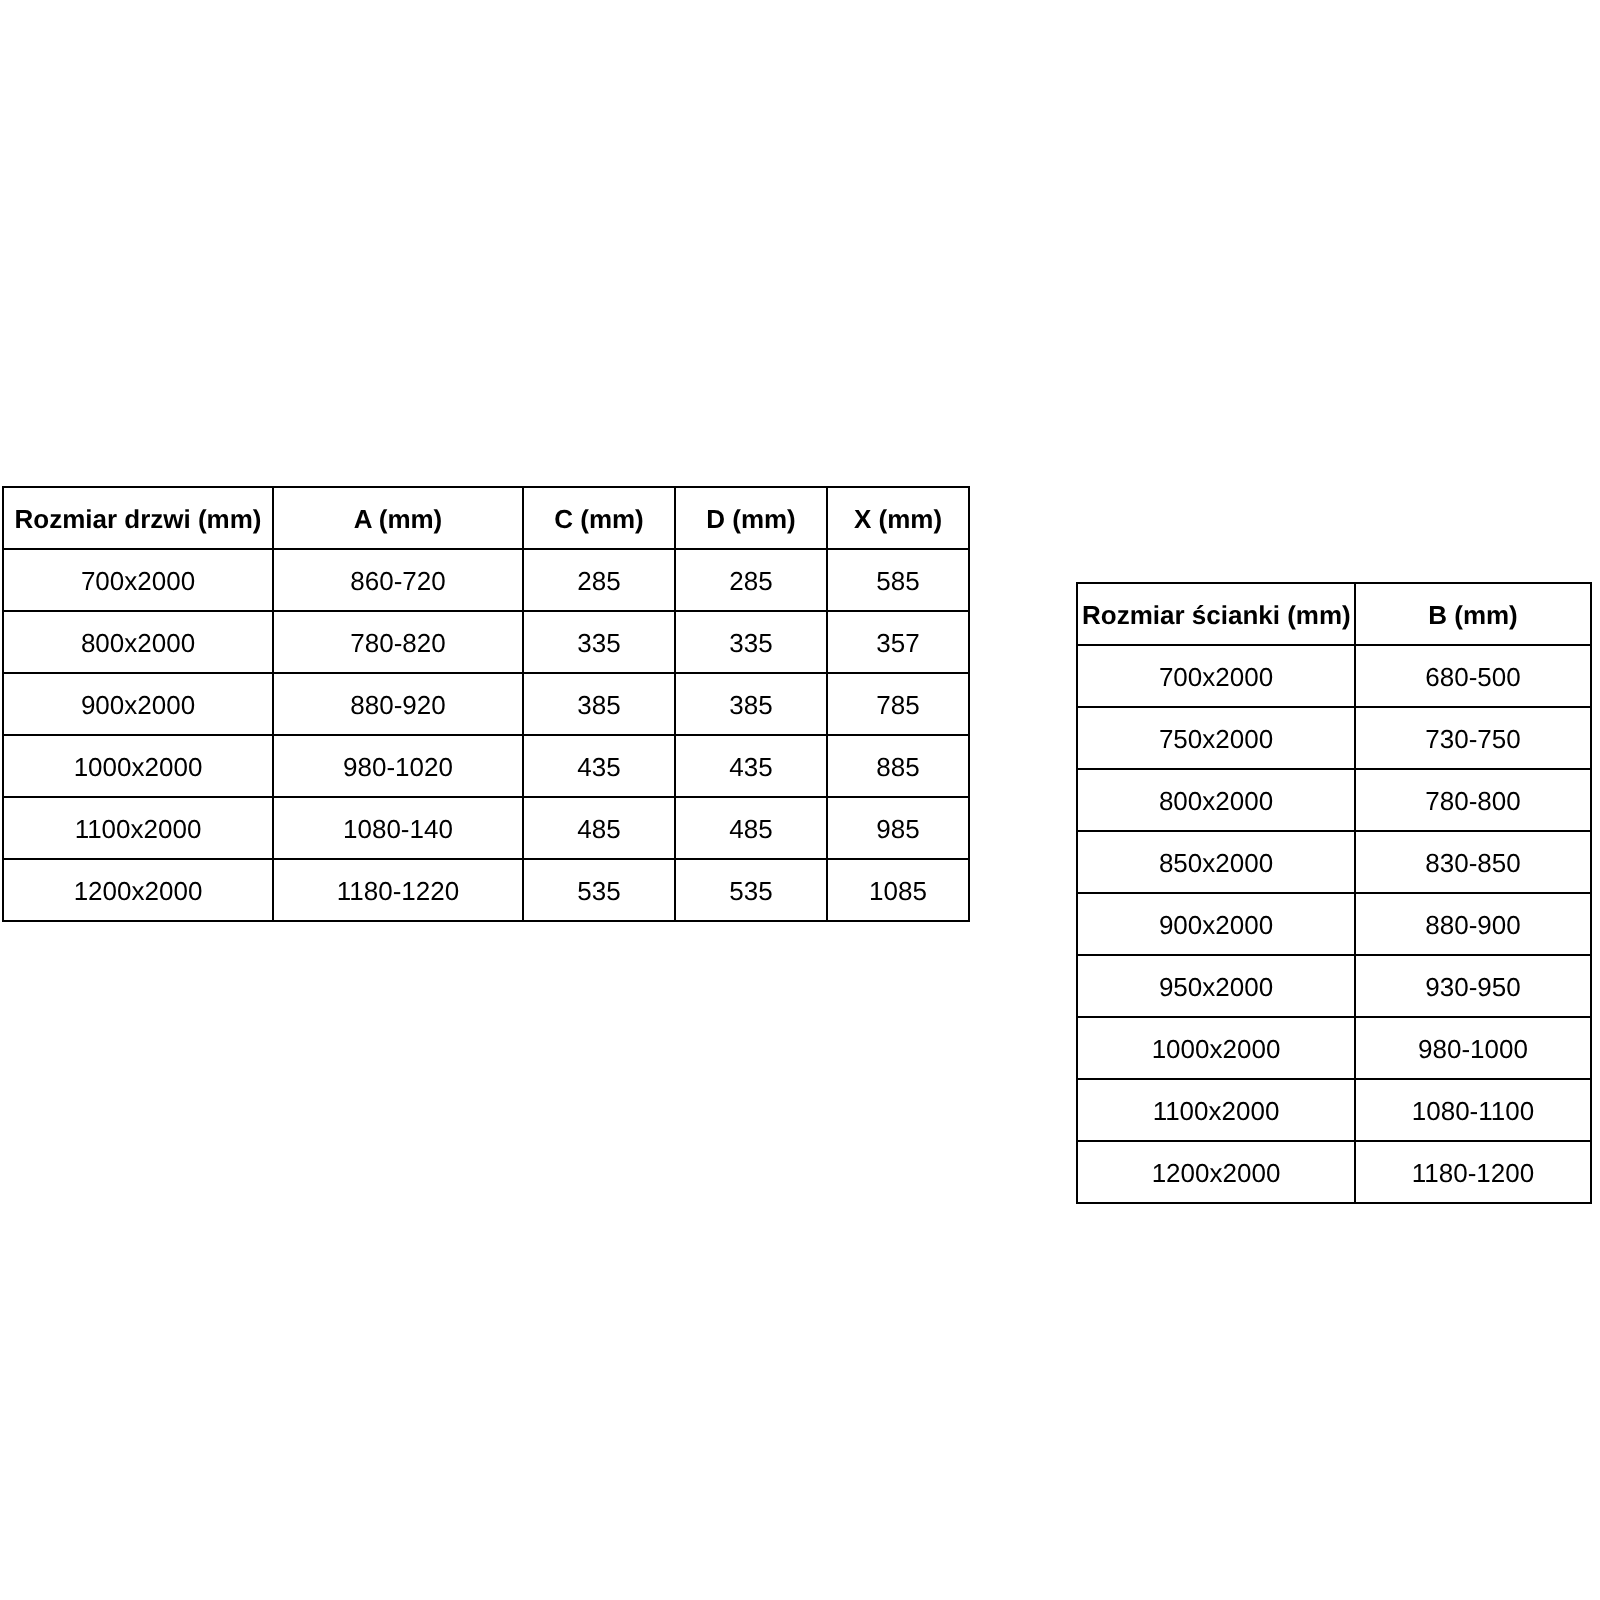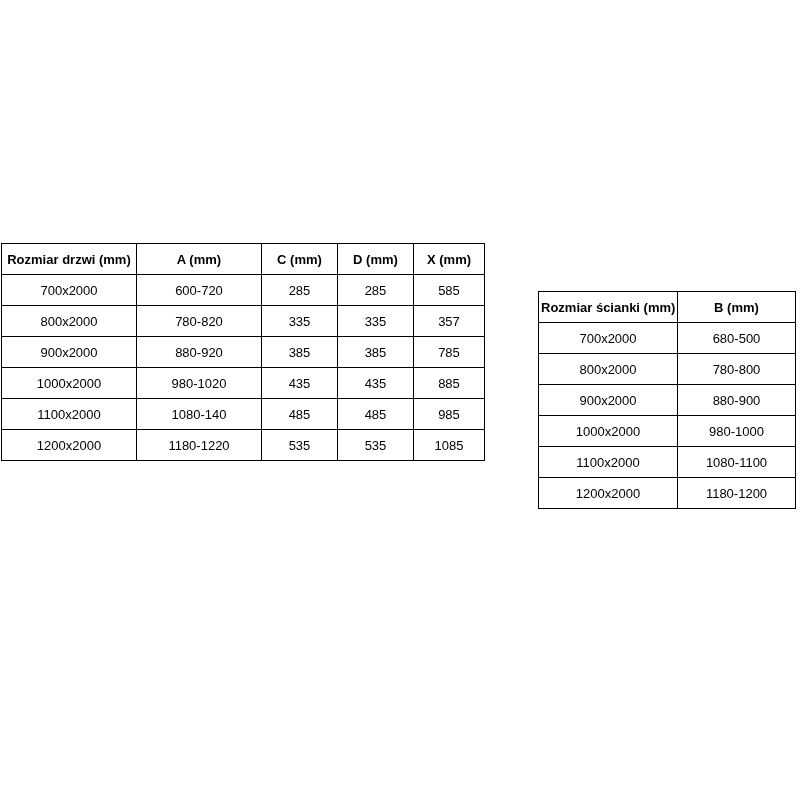--- a/index.html
+++ b/index.html
@@ -76,21 +76,21 @@
           <th>Rozmiar drzwi (mm)</th>
           <th>A (mm)</th>
           <th>C (mm)</th>
           <th>D (mm)</th>
           <th>X (mm)</th>
         </tr>
     </thead>
     <tbody>
         <tr>
           <td>700x2000</td>
-          <td>600-720</td>
+          <td>860-720</td>
           <td>285</td>
           <td>285</td>
           <td>585</td>
         </tr>
         <tr>
           <td>800x2000</td>
           <td>780-820</td>
           <td>335</td>
           <td>335</td>
           <td>357</td>
@@ -136,26 +136,38 @@
           <th>Rozmiar ścianki (mm)</th>
           <th>B (mm)</th>
         </tr>
     </thead>
     <tbody>
         <tr>
           <td>700x2000</td>
           <td>680-500</td>
         </tr>
         <tr>
+          <td>750x2000</td>
+          <td>730-750</td>
+        </tr>
+        <tr>
           <td>800x2000</td>
           <td>780-800</td>
         </tr>
         <tr>
+          <td>850x2000</td>
+          <td>830-850</td>
+        </tr>
+        <tr>
           <td>900x2000</td>
           <td>880-900</td>
+        </tr>
+        <tr>
+          <td>950x2000</td>
+          <td>930-950</td>
         </tr>
         <tr>
           <td>1000x2000</td>
           <td>980-1000</td>
         </tr>
         <tr>
           <td>1100x2000</td>
           <td>1080-1100</td>
         </tr>
         <tr>

